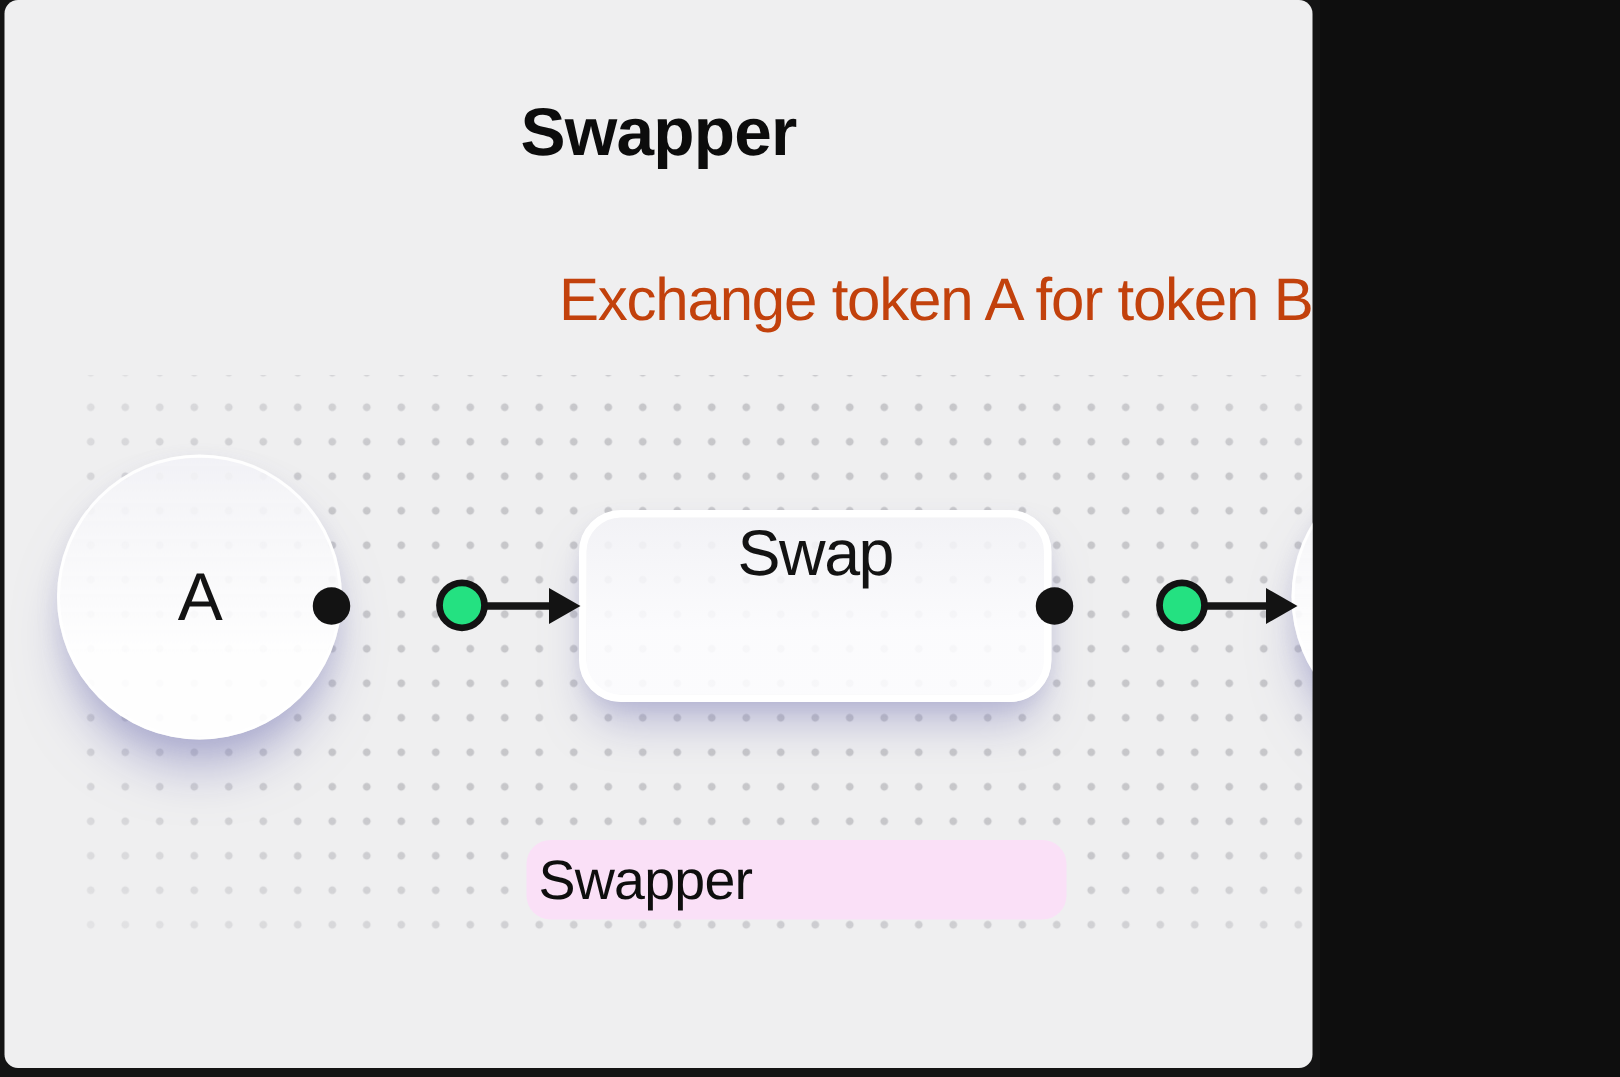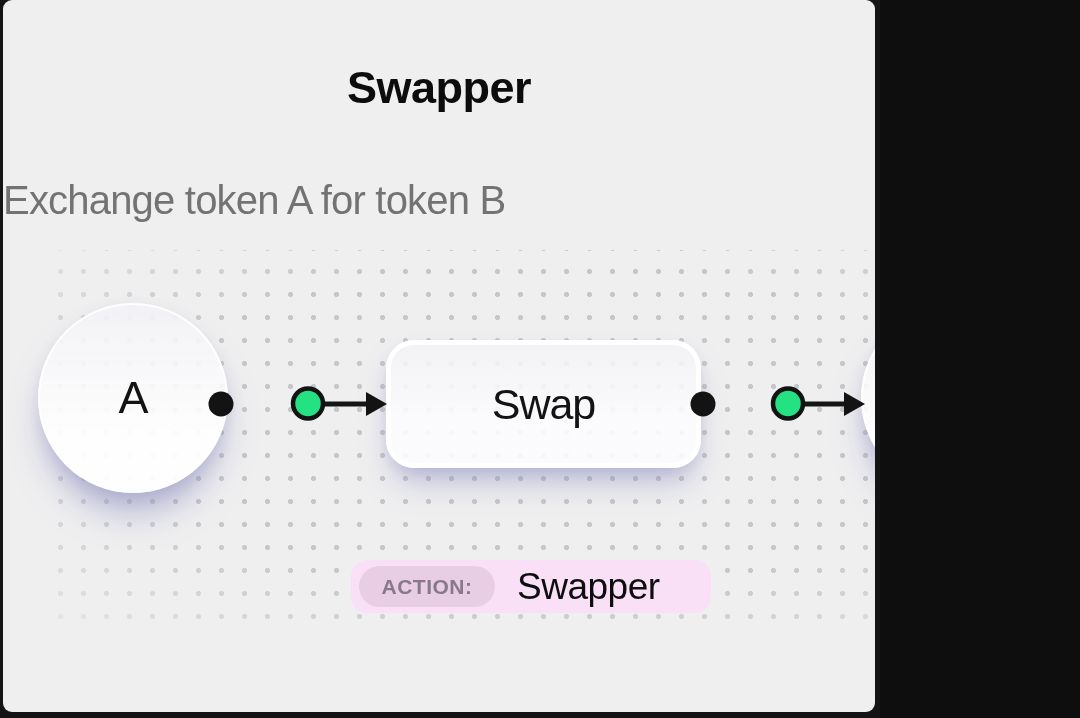--- a/index.html
+++ b/index.html
@@ -29,23 +29,23 @@
     mask-image: radial-gradient(ellipse 80% 90% at 50% 46%, #000 48%, transparent 97%);
   }
   .title {
     position: absolute; top: 62px; left: 0; width: 100%;
     margin: 0; text-align: center;
     font-size: 45px; font-weight: 700; letter-spacing: -0.5px;
     color: #0c0c0c;
   }
   .subtitle {
     position: absolute; top: 178px; left: 0; width: 100%;
-    text-align: left;
+    text-align: right;
     font-size: 40px; font-weight: 400; letter-spacing: -0.8px;
-    color: #737373;
+    color: #c2410c;
   }
   .logo { position: absolute; left: 991px; top: 36px; width: 54px; height: 54px; }
   .logo svg { display: block; width: 100%; height: 100%; }
 
   .node-circle {
     position: absolute; border-radius: 50%;
     background: linear-gradient(180deg, rgba(242,242,246,.88) 0%, rgba(255,255,255,.92) 72%);
     border: 2px solid rgba(255,255,255,.95);
     box-shadow: 0 26px 34px -8px rgba(128,128,186,.55), 0 6px 14px rgba(140,140,190,.18);
     display: flex; align-items: center; justify-content: center;
@@ -54,21 +54,21 @@
   .node-b { left: 858px; top: 304px; width: 188px; height: 188px; }
   .node-circle span, .node-box span {
     font-size: 45px; font-weight: 400; color: #131313; letter-spacing: -1px;
   }
   .node-box {
     position: absolute; left: 383px; top: 340px; width: 315px; height: 128px;
     border-radius: 28px;
     background: linear-gradient(180deg, rgba(243,243,247,.85) 0%, rgba(253,253,255,.88) 65%);
     border: 5px solid #ffffff;
     box-shadow: 0 20px 30px -8px rgba(128,128,186,.5), 0 4px 10px rgba(140,140,190,.15);
-    display: flex; align-items: center; justify-content: center;
+    display: flex; justify-content: center;
   }
   .node-box span { font-size: 43px; }
 
   .conn { position: absolute; top: 381px; height: 46px; }
   .conn-left  { left: 205px; width: 180px; }
   .conn-right { left: 687px; width: 178px; }
 
   .badge {
     position: absolute; left: 348px; top: 560px; width: 360px; height: 53px;
     background: #fae0f7; border-radius: 16px;
@@ -142,18 +142,17 @@
         </linearGradient>
       </defs>
       <line x1="13" y1="23" x2="96" y2="23" stroke="url(#gl2)" stroke-width="5"></line>
       <line x1="98" y1="23" x2="156" y2="23" stroke="#151515" stroke-width="5"></line>
       <circle cx="13" cy="23" r="12.5" fill="#131313"></circle>
       <circle cx="98" cy="22.5" r="15" fill="#24E181" stroke="#131313" stroke-width="4.5"></circle>
       <polygon points="154,11 175,23 154,35" fill="#131313"></polygon>
     </svg>
 
     <div class="badge">
-      <span class="badge-label">ACTION:</span>
       <span class="badge-value">Swapper</span>
     </div>
 
   </div>
 </div>
 
 </body></html>

